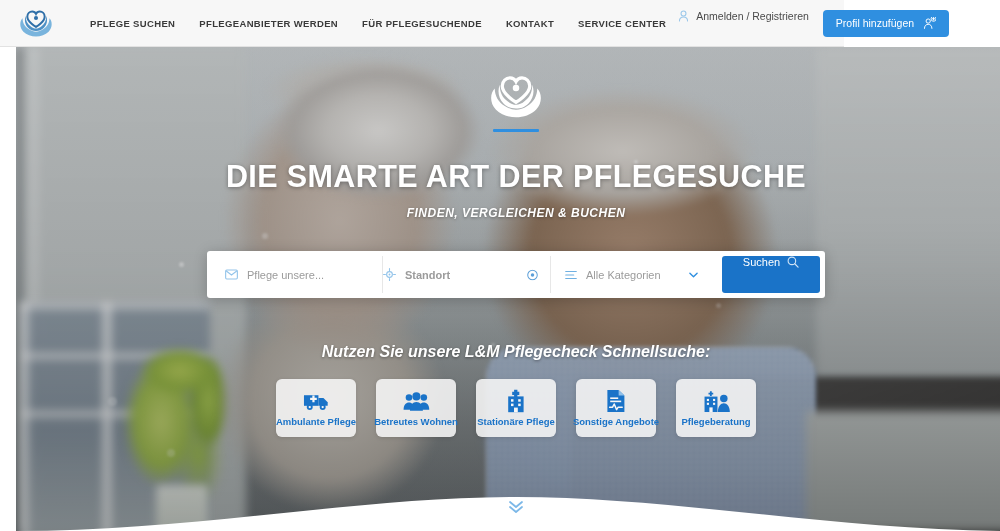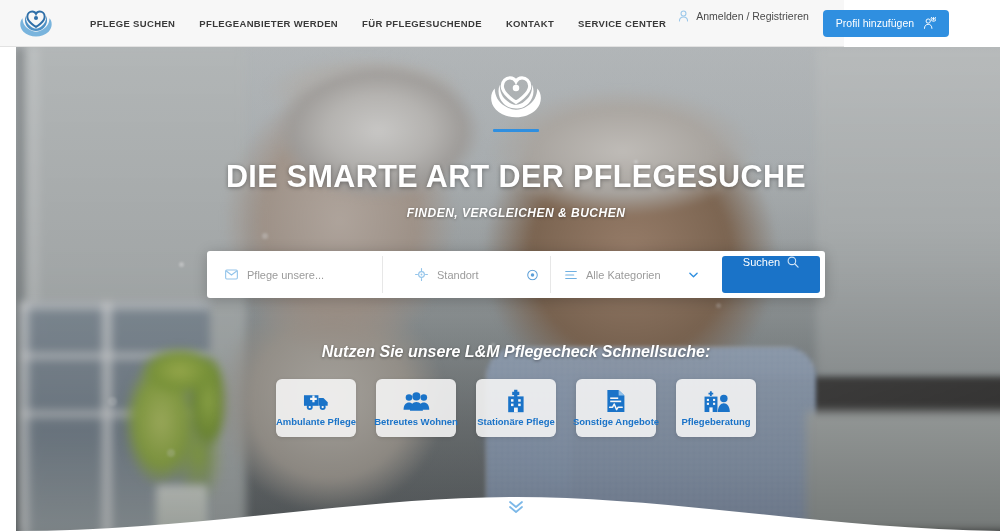--- a/index.html
+++ b/index.html
@@ -179,21 +179,21 @@
   .searchbar {
     margin-top: 31px;
     width: 618px; height: 47px;
     background: #ffffff; border-radius: 3px;
     box-shadow: 0 2px 14px rgba(0,0,0,.22);
     display: flex; align-items: center;
     padding: 5px 5px 5px 0;
   }
   .sf { display: flex; align-items: center; height: 37px; position: relative; }
   .sf-1 { width: 175px; padding-left: 18px; }
-  .sf-2 { width: 168px; padding-left: 32px; }
+  .sf-2 { width: 168px; padding-left: 0; font-weight: bold; }
   .sf-3 { width: 160px; padding-left: 14px; }
   .sf + .sf { border-left: 1px solid #e7e7e7; }
   .sf-icon { flex: 0 0 auto; display: flex; align-items: center; color: #93c4ea; }
   .sf-icon svg { display: block; }
   .sf-text {
     margin-left: 9px; font-size: 11px; color: #9b9b9b;
     white-space: nowrap; overflow: hidden;
   }
   .sf-right {
     position: absolute; right: 12px; top: 50%; transform: translateY(-50%);

